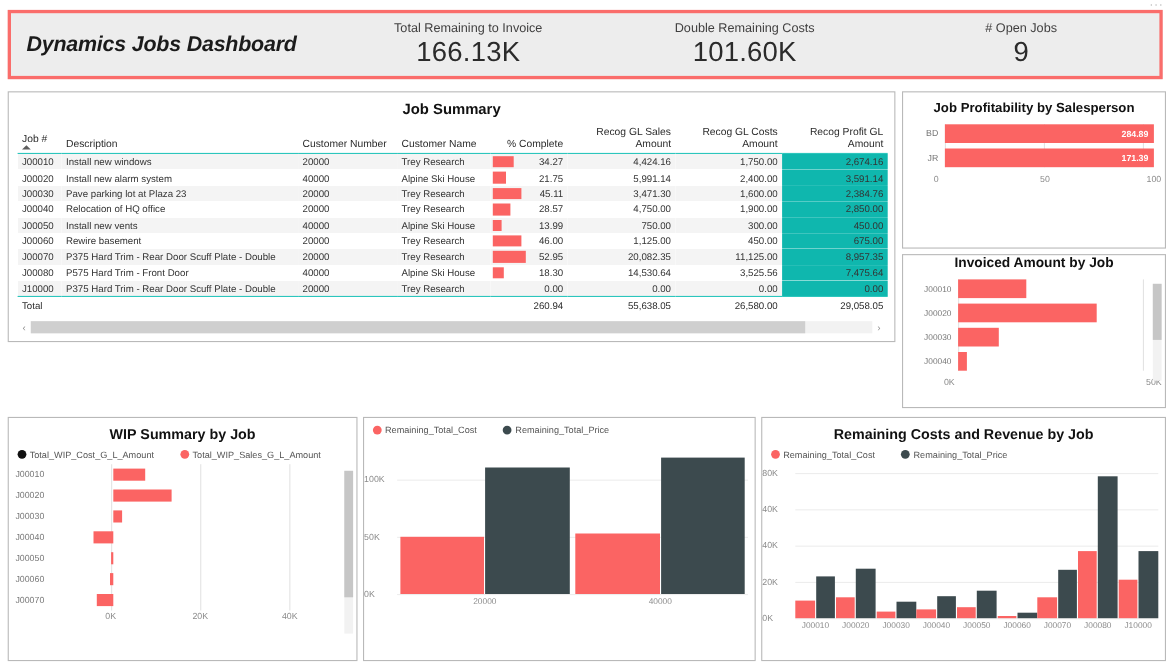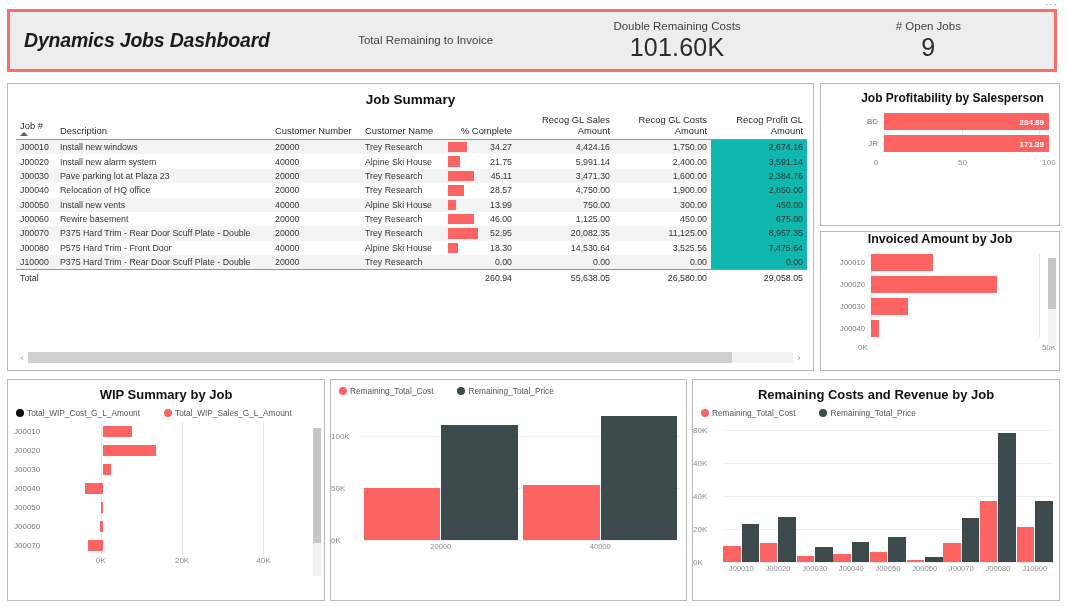--- a/index.html
+++ b/index.html
@@ -38,21 +38,21 @@
   
   .card {
     position:absolute; background:#fff; border:1px solid #b9b9b9;
   }
   .card-title {
     text-align:center; font-weight:bold; color:#111;
     font-family:"Liberation Sans", sans-serif;
   }
 
   
-  #jobSummary { left:7px; top:83px; width:807px; height:288px; }
+  #jobSummary { left:7px; top:83px; width:807px; height:228px; }
   #jobSummary .card-title { font-size:13.5px; margin-top:8px; }
 
   table.grid { width:100%; border-collapse:collapse; table-layout:fixed; margin-top:5px; }
   table.grid th {
     font-size:9.4px; font-weight:normal; color:#2b2b2b;
     text-align:left; vertical-align:bottom;
     padding:2px 4px 3px 4px;
     border-bottom:1px solid #2cc6bd;
   }
   table.grid th.num { text-align:right; }
@@ -86,21 +86,21 @@
   
   .hscroll {
     position:absolute; left:8px; right:8px; bottom:6px; height:13px;
     display:flex; align-items:center;
   }
   .hscroll .arrow { width:12px; text-align:center; font-size:9px; color:#8b8b8b; cursor:default; }
   .hscroll .track { flex:1; height:11px; background:#f2f2f2; position:relative; }
   .hscroll .thumb { position:absolute; left:0; top:0; bottom:0; width:92%; background:#cfcfcf; }
 
   
-  #profitCard { left:820px; top:83px; width:240px; height:143px;padding-left:25px; }
+  #profitCard { left:820px; top:83px; width:240px; height:143px; }
   #profitCard .card-title { font-size:12px; margin-top:7px; }
   #invoicedCard { left:820px; top:231px; width:240px; height:140px; }
   #invoicedCard .card-title { font-size:12.5px; margin-top:0; }
 
   .hbar-plot { position:relative; margin:8px 10px 0 8px; }
   .hb-row { display:flex; align-items:center; height:17px; margin-bottom:5px; }
   .hb-label { width:30px; font-size:8px; color:#777; text-align:right; padding-right:6px; }
   .hb-label.wide { width:42px; font-size:7.6px; }
   .hb-track { flex:1; position:relative; height:100%; }
   .hb-fill { position:absolute; left:0; top:0; bottom:0; background:#fb6463; }
@@ -155,20 +155,21 @@
 <div class="page">
 
   <div class="top-ellipsis">···</div>
 
   <div class="header">
     <div class="hdr-title">
       <span>Dynamics Jobs Dashboard</span>
     </div>
     <div class="kpi">
       <div class="kpi-label">Total Remaining to Invoice</div>
+      <div class="kpi-value">166.13K</div>
     </div>
     <div class="kpi">
       <div class="kpi-label">Double Remaining Costs</div>
       <div class="kpi-value">101.60K</div>
     </div>
     <div class="kpi">
       <div class="kpi-label"># Open Jobs</div>
       <div class="kpi-value">9</div>
     </div>
   </div>

